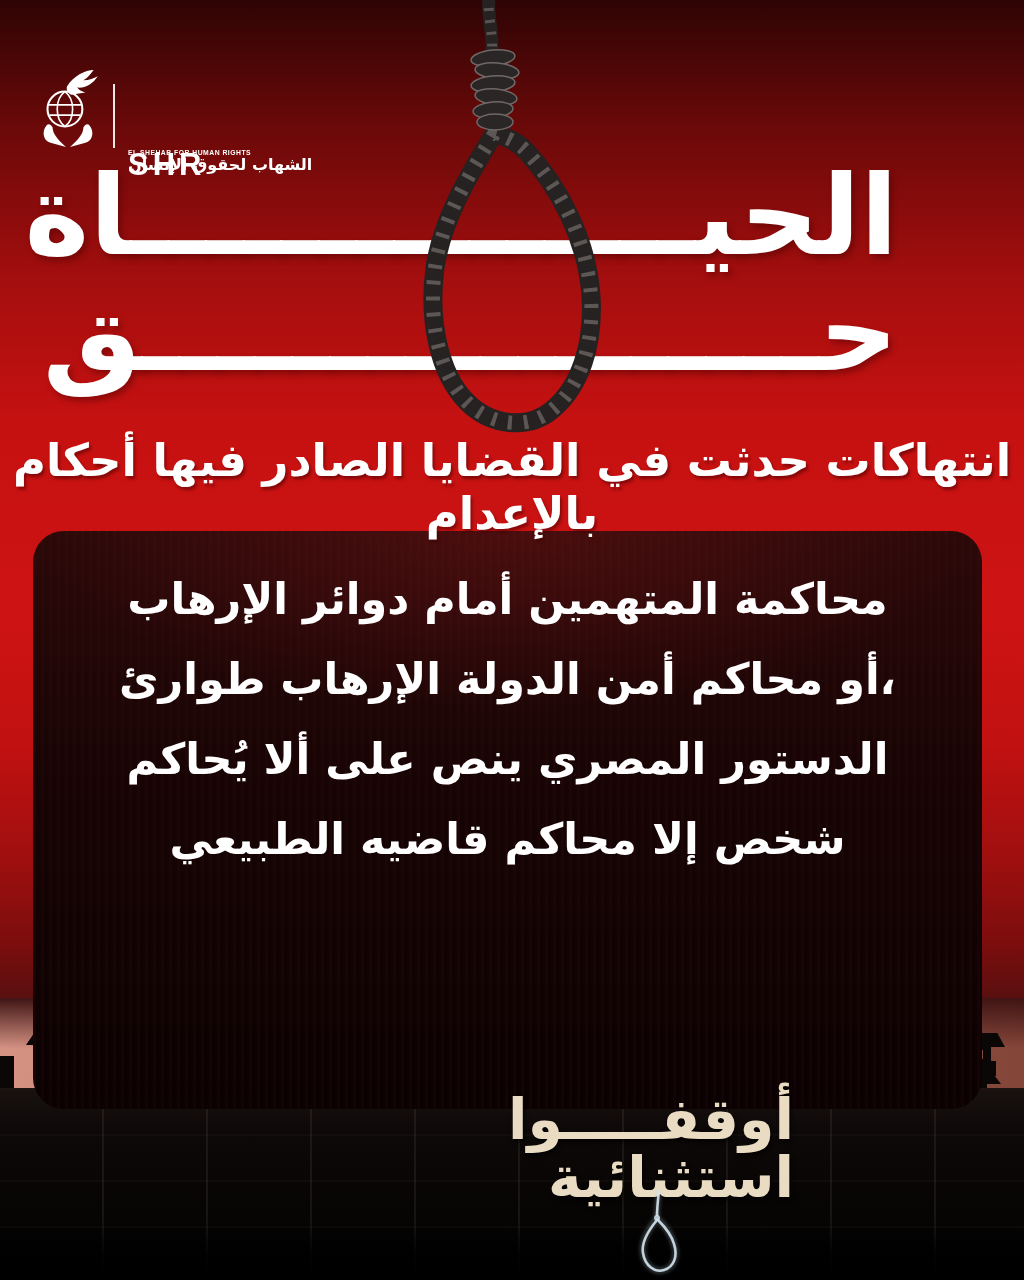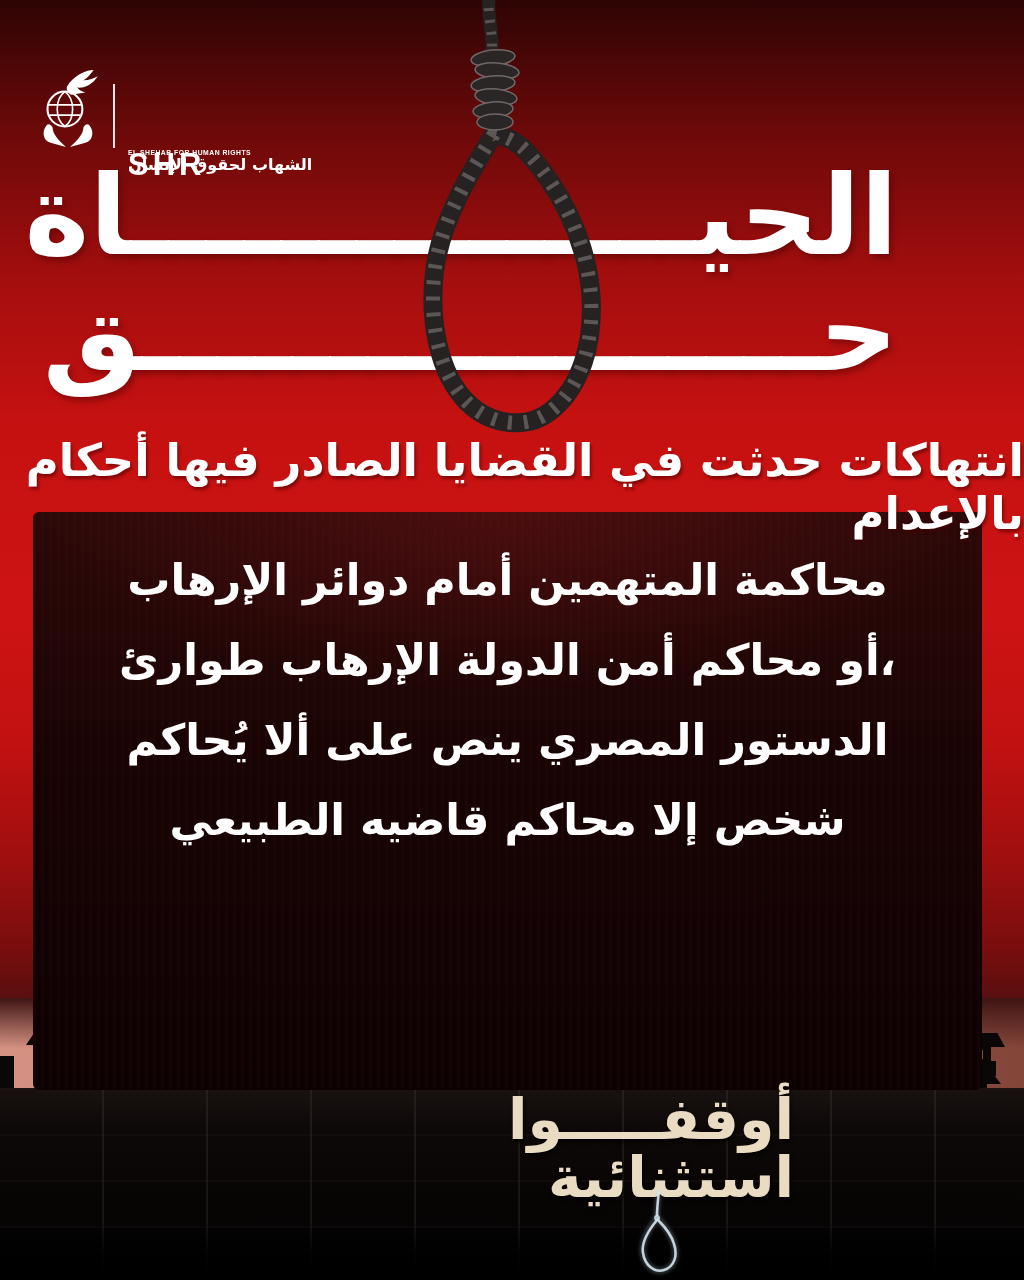--- a/index.html
+++ b/index.html
@@ -23,28 +23,28 @@
   .logo-ar{font-size:16px; font-weight:700; direction:rtl; line-height:22px; margin-top:6px;}
   .logo-en{font-size:6.8px; font-weight:700; letter-spacing:.5px; line-height:9px; font-family:"Liberation Sans","DejaVu Sans",sans-serif;}
 
   
   .title{top:158px; right:126px; text-align:right; direction:rtl; color:#fff;
          font-size:110px; font-weight:700; line-height:116px; white-space:nowrap;
          text-shadow:3px 4px 6px rgba(70,0,0,.45); z-index:3;}
   .title div{position:static;}
 
   
-  .subtitle{top:434px; left:0; width:1024px; direction:rtl; color:#fff;
+  .subtitle{top:434px; left:0; width:1024px; text-align:center; direction:rtl; color:#fff;
             font-size:45px; font-weight:700; text-shadow:2px 3px 3px rgba(70,0,0,.5); z-index:3;}
 
   
   .noose-svg{left:392px; top:0; width:240px; height:436px; z-index:4; overflow:visible;}
 
   
-  .content-box{left:33px; top:512px; width:949px; height:578px; border-radius:6px; z-index:2;
+  .content-box{left:33px; top:531px; width:949px; height:578px; border-radius:31px; z-index:2;
     background:
       radial-gradient(ellipse 70% 45% at 50% 0%, rgba(125,22,24,.38), rgba(0,0,0,0) 70%),
       repeating-linear-gradient(90deg, rgba(90,12,14,.14) 0 3px, rgba(0,0,0,0) 3px 8px),
       linear-gradient(180deg,#2b0909 0%, #170404 42%, #0a0102 100%);
     color:#fff; direction:rtl; text-align:center;
     font-size:43px; font-weight:700; line-height:80px; padding-top:28px;}
   .content-box div{position:static;}
 
   
   .scene{left:0; top:998px; width:1024px; height:282px; z-index:1;}

